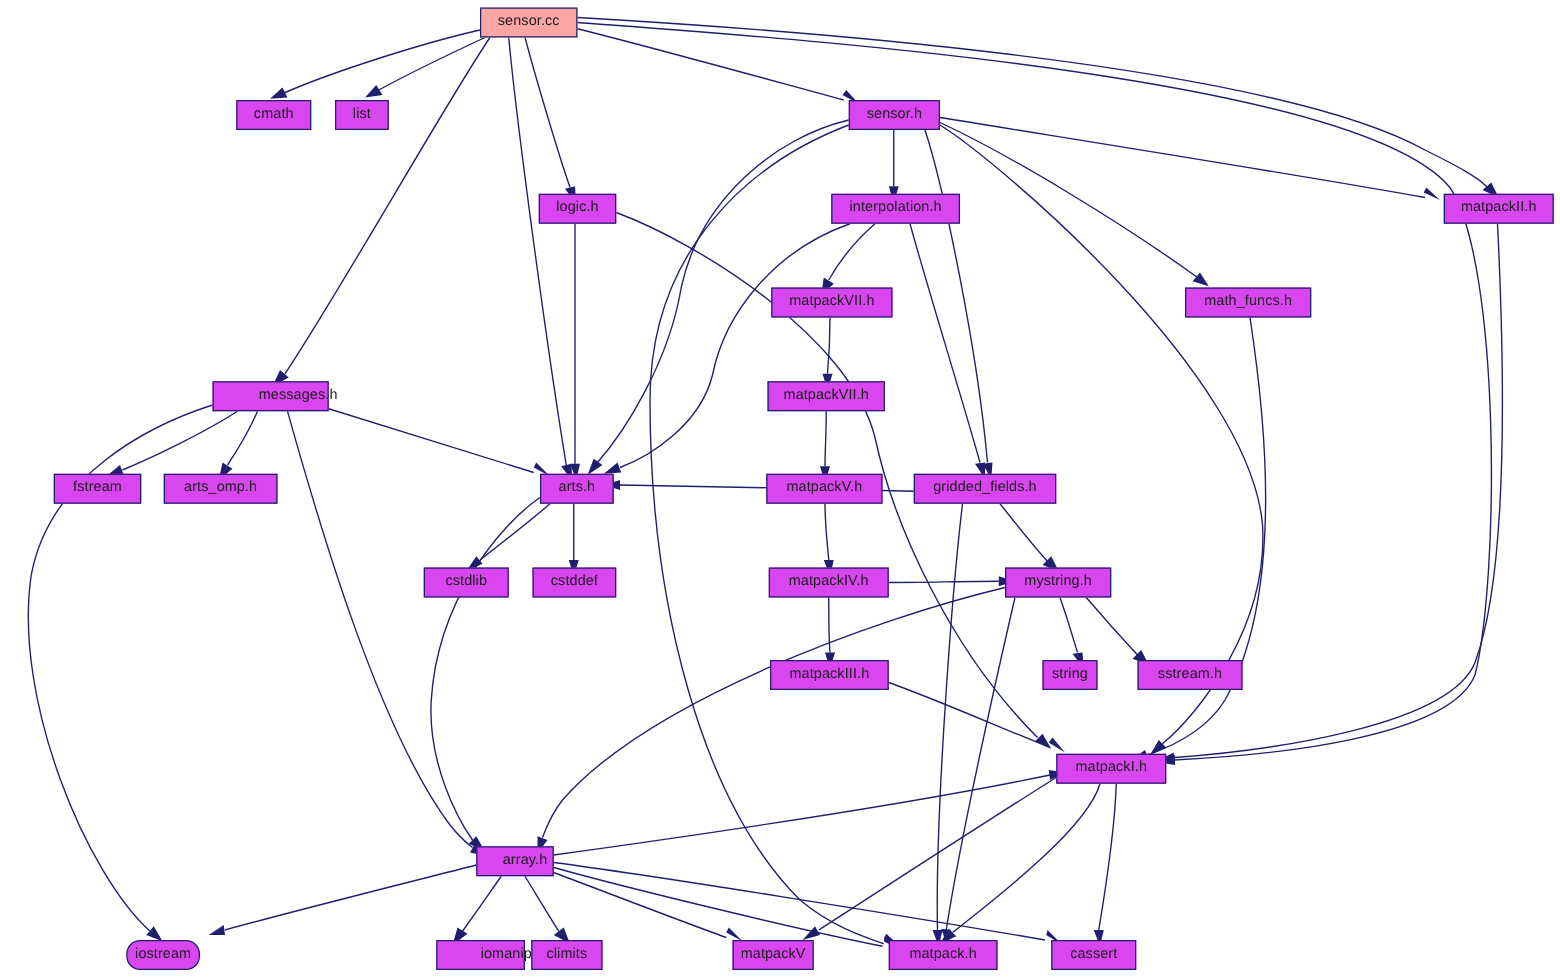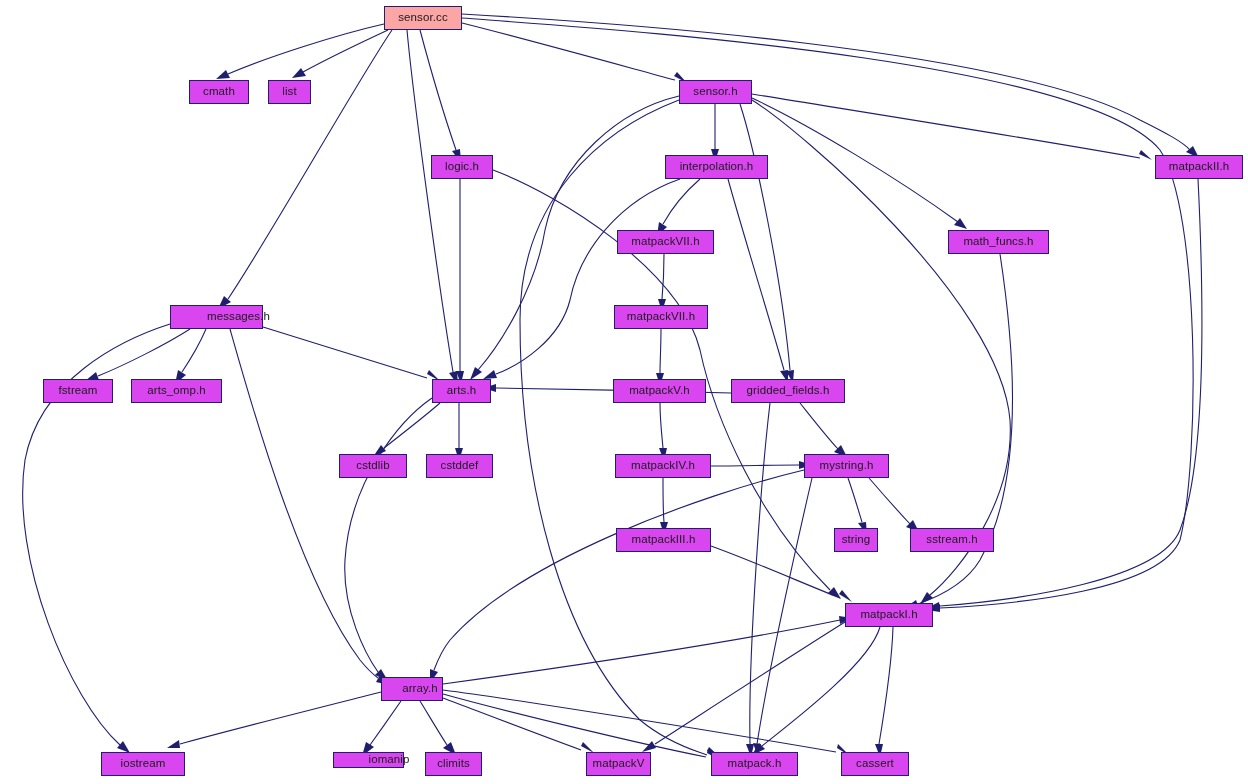--- a/index.html
+++ b/index.html
@@ -286,24 +286,24 @@
     </div>
   <div class="node" style="left:910px;top:528px;width:84px;height:24px;">
       <span>sstream.h</span>
     </div>
   <div class="node" style="left:845px;top:603px;width:88px;height:24px;">
       <span>matpackI.h</span>
     </div>
   <div class="node" style="left:381px;top:677px;width:62px;height:24px;padding-left:16px;">
       <span>array.h</span>
     </div>
-  <div class="node" style="left:101px;top:752px;width:84px;height:24px;">
+  <div class="node" style="left:101px;top:752px;width:59px;height:24px;border-radius:11px;">
       <span>iostream</span>
     </div>
-  <div class="node" style="left:333px;top:752px;width:71px;height:16px;padding-left:41px;">
+  <div class="node" style="left:349px;top:752px;width:71px;height:24px;padding-left:41px;">
       <span>iomanip</span>
     </div>
   <div class="node" style="left:425px;top:752px;width:57px;height:24px;">
       <span>climits</span>
     </div>
   <div class="node" style="left:586px;top:752px;width:65px;height:24px;">
       <span>matpackV</span>
     </div>
   <div class="node" style="left:711px;top:752px;width:87px;height:24px;">
       <span>matpack.h</span>

